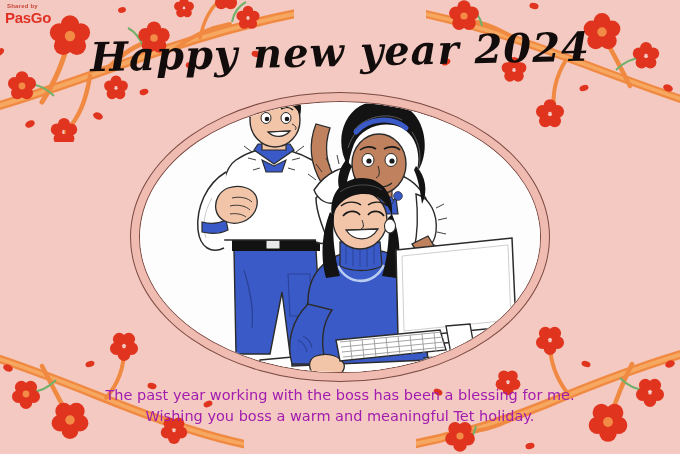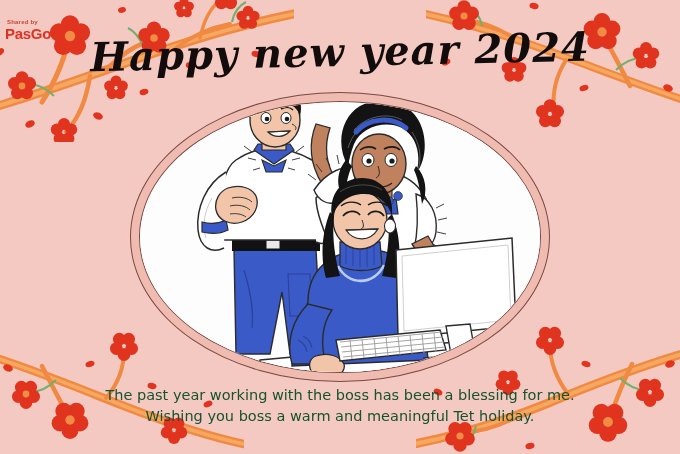--- a/index.html
+++ b/index.html
@@ -31,21 +31,20 @@
   .br-bl { left: -6px;  bottom: -8px; transform: scaleY(-1); }
   .br-br { right: -6px; bottom: -8px; transform: scale(-1,-1); }
 
   
   #watermark {
     position: absolute;
     left: 5px;
     top: 3px;
     z-index: 40;
     line-height: 1;
-    margin-top: 16px;
   }
   #wm-shared {
     font-size: 6px;
     color: #c8473a;
     letter-spacing: .2px;
     font-weight: bold;
     display: block;
     margin-left: 2px;
   }
   #wm-brand {
@@ -103,21 +102,21 @@
   #illustration { display: block; }
 
   
   #message {
     position: absolute;
     left: 90px;
     right: 90px;
     top: 385px;
     z-index: 30;
     text-align: center;
-    color: #14532d;
+    color: #a21caf;
     font-size: 14.5px;
     line-height: 1.45;
     font-family: "DejaVu Sans", sans-serif;
   }
 </style>
 </head>
 <body>
 
 <div id="card">
 

